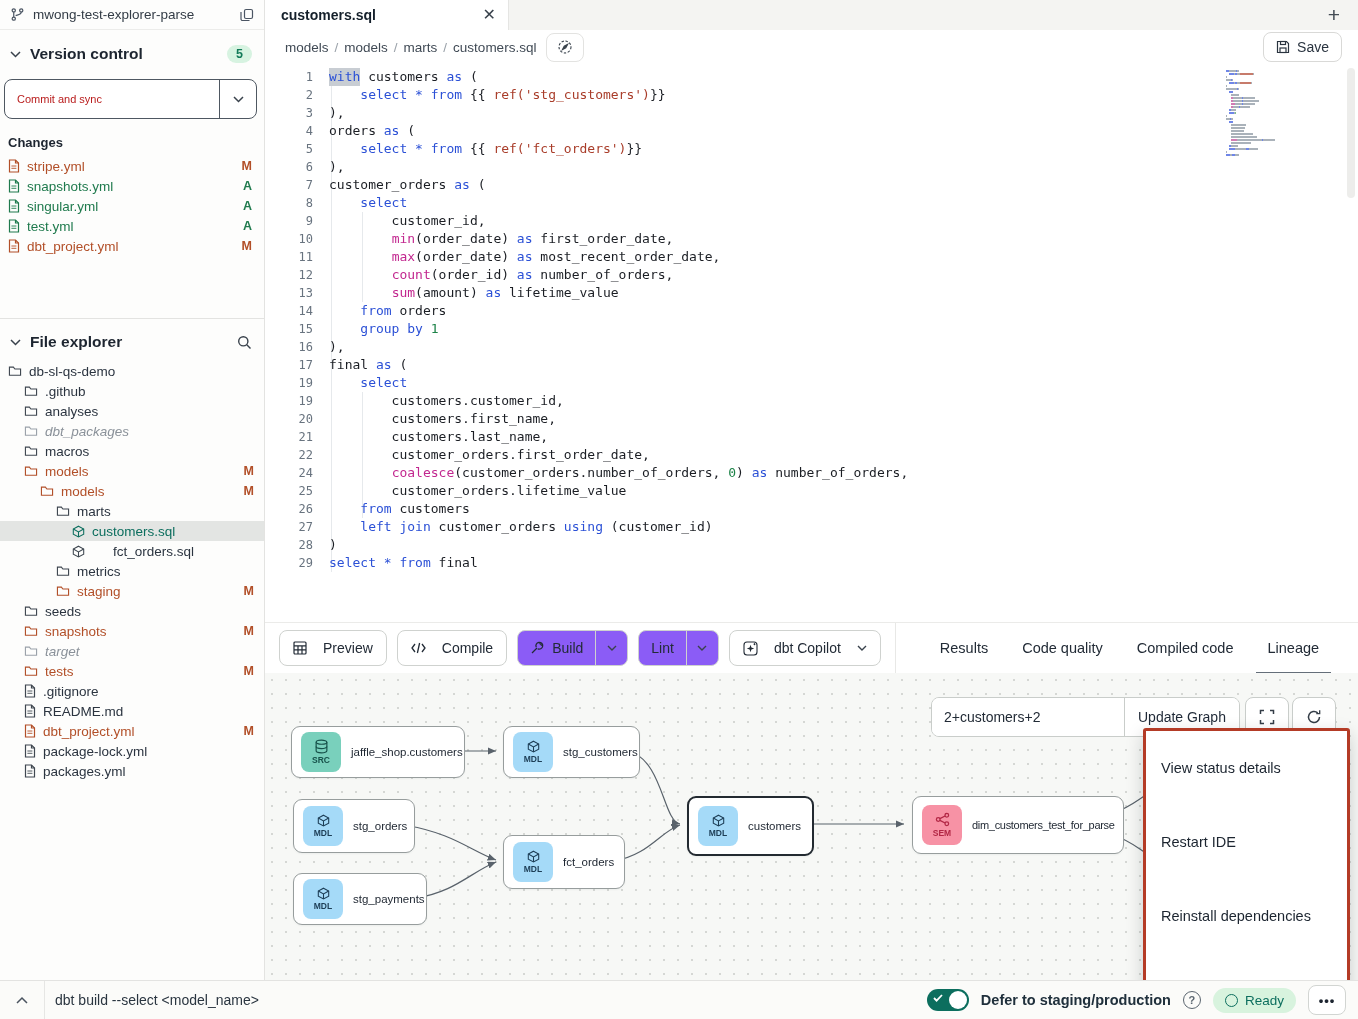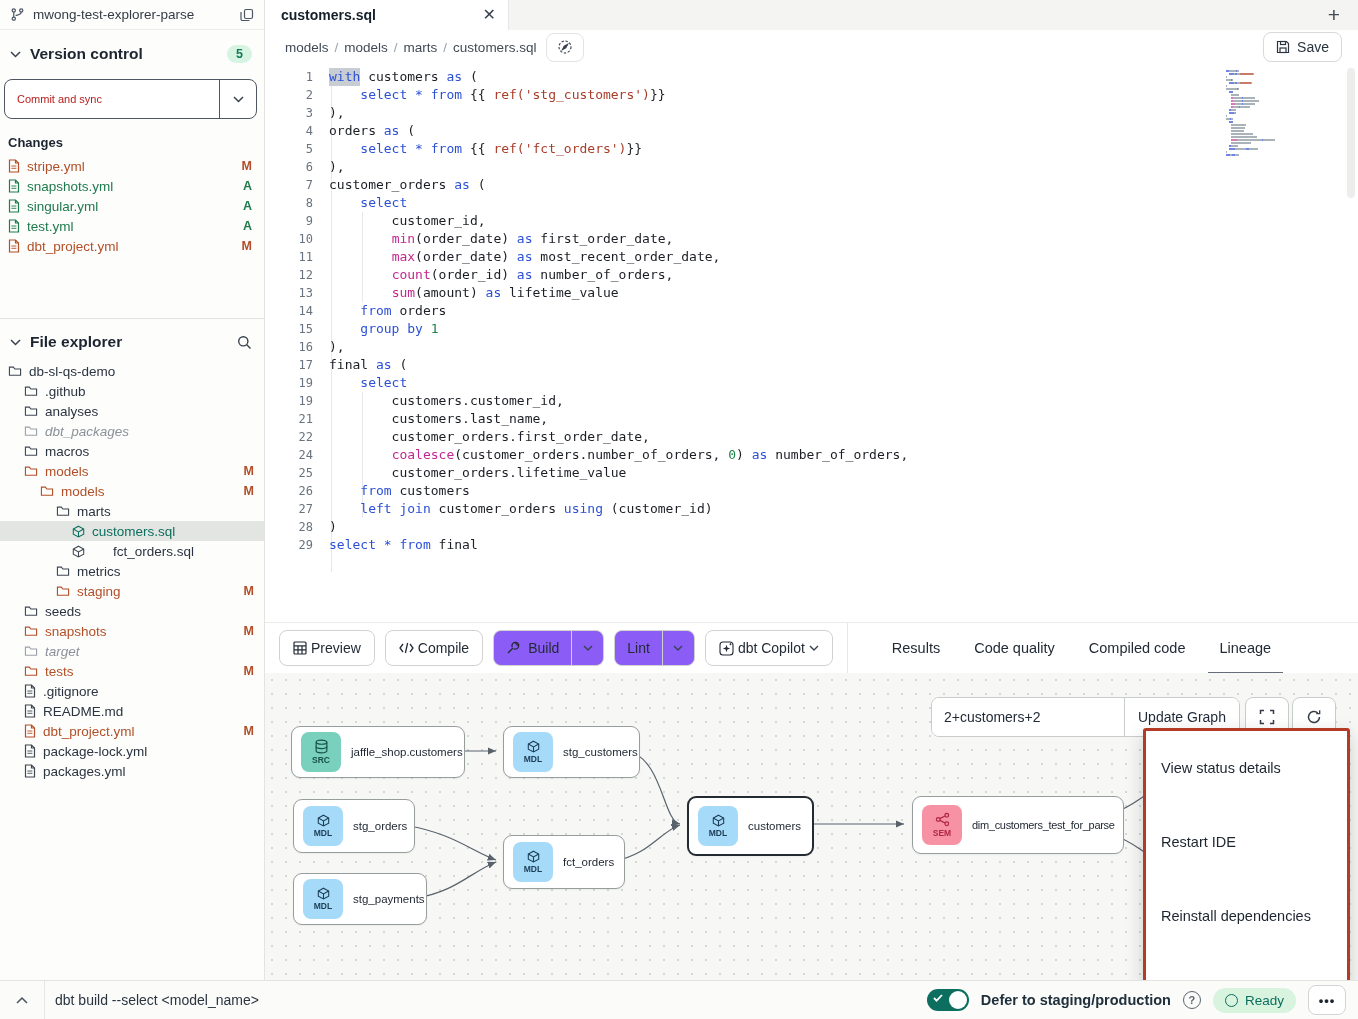--- a/index.html
+++ b/index.html
@@ -46,21 +46,21 @@
   .ln{width:48px;text-align:right;padding-right:16px;color:#68737f;font-size:12px;flex:none;}
   .tk-k{color:#2b50d6;} .tk-f{color:#c2278f;} .tk-j{color:#a93d2a;} .tk-n{color:#1d8348;} .tk-p{color:#1b1e24;}
   .tk-hl{background:#c8cdd3;}
   .guide{position:absolute;width:1px;background:#e6e9ec;}
   .minimap{position:absolute;right:28px;top:6px;width:104px;}
   .mm-line{height:2px;margin-bottom:1px;font-size:0;white-space:nowrap;}
   .mm-t{display:inline-block;height:2px;}
   .vsb{position:absolute;right:3px;top:4px;width:8px;height:130px;background:#ededeb;border-radius:4px;}
   
   .toolbar{position:absolute;left:265px;top:622px;right:0;height:50px;background:#fff;border-top:1px solid #ebebe9;border-bottom:1px solid #e3e3e1;display:flex;align-items:center;padding-left:14px;}
-  .tb-btn{height:34px;border:1px solid #cfd2cf;border-radius:8px;background:#fff;display:flex;align-items:center;gap:4px;padding:0 13px;font-size:14px;color:#222b36;margin-right:10px;}
+  .tb-btn{height:34px;border:1px solid #cfd2cf;border-radius:8px;background:#fff;display:flex;align-items:center;gap:16px;padding:0 13px;font-size:14px;color:#222b36;margin-right:10px;}
   .split{display:flex;margin-right:10px;border:1px solid #cfd2cf;border-radius:8px;height:34px;background:#8b5cf6;overflow:hidden;}
   .split .main{display:flex;align-items:center;gap:8px;padding:0 12px;font-size:14px;color:#222b36;}
   .split .chev{width:31px;border-left:1px solid #cfd2cf;display:flex;align-items:center;justify-content:center;}
   .tb-divider{width:1px;align-self:stretch;background:#e8e8e6;margin-left:4px;}
   .rtabs{display:flex;align-items:center;margin-left:44px;gap:34px;height:50px;}
   .rtab{font-size:14.5px;color:#222b36;height:50px;display:flex;align-items:center;position:relative;}
   .rtab.active::after{content:"";position:absolute;left:-12px;right:-12px;bottom:-1px;height:2px;background:#646e79;}
   
   .lineage{position:absolute;left:265px;top:673px;right:0;height:307px;background:#f7f8f6;
            background-image:radial-gradient(#d5d7d4 1px,transparent 1.2px);background-size:14px 14px;overflow:hidden;}
@@ -453,20 +453,21 @@
         <div class="line"><span class="ln">10</span><span class="tk-p">        </span><span class="tk-f">min</span><span class="tk-p">(order_date) </span><span class="tk-k">as</span><span class="tk-p"> first_order_date,</span></div>
         <div class="line"><span class="ln">11</span><span class="tk-p">        </span><span class="tk-f">max</span><span class="tk-p">(order_date) </span><span class="tk-k">as</span><span class="tk-p"> most_recent_order_date,</span></div>
         <div class="line"><span class="ln">12</span><span class="tk-p">        </span><span class="tk-f">count</span><span class="tk-p">(order_id) </span><span class="tk-k">as</span><span class="tk-p"> number_of_orders,</span></div>
         <div class="line"><span class="ln">13</span><span class="tk-p">        </span><span class="tk-f">sum</span><span class="tk-p">(amount) </span><span class="tk-k">as</span><span class="tk-p"> lifetime_value</span></div>
         <div class="line"><span class="ln">14</span><span class="tk-p">    </span><span class="tk-k">from</span><span class="tk-p"> orders</span></div>
         <div class="line"><span class="ln">15</span><span class="tk-p">    </span><span class="tk-k">group by</span><span class="tk-p"> </span><span class="tk-n">1</span></div>
         <div class="line"><span class="ln">16</span><span class="tk-p">),</span></div>
         <div class="line"><span class="ln">17</span><span class="tk-p">final </span><span class="tk-k">as</span><span class="tk-p"> (</span></div>
         <div class="line"><span class="ln">19</span><span class="tk-p">    </span><span class="tk-k">select</span></div>
         <div class="line"><span class="ln">19</span><span class="tk-p">        customers.customer_id,</span></div>
+        <div class="line"><span class="ln">20</span><span class="tk-p">        customers.first_name,</span></div>
         <div class="line"><span class="ln">21</span><span class="tk-p">        customers.last_name,</span></div>
         <div class="line"><span class="ln">22</span><span class="tk-p">        customer_orders.first_order_date,</span></div>
         <div class="line"><span class="ln">24</span><span class="tk-p">        </span><span class="tk-f">coalesce</span><span class="tk-p">(customer_orders.number_of_orders, </span><span class="tk-n">0</span><span class="tk-p">) </span><span class="tk-k">as</span><span class="tk-p"> number_of_orders,</span></div>
         <div class="line"><span class="ln">25</span><span class="tk-p">        customer_orders.lifetime_value</span></div>
         <div class="line"><span class="ln">26</span><span class="tk-p">    </span><span class="tk-k">from</span><span class="tk-p"> customers</span></div>
         <div class="line"><span class="ln">27</span><span class="tk-p">    </span><span class="tk-k">left join</span><span class="tk-p"> customer_orders </span><span class="tk-k">using</span><span class="tk-p"> (customer_id)</span></div>
         <div class="line"><span class="ln">28</span><span class="tk-p">)</span></div>
         <div class="line"><span class="ln">29</span><span class="tk-k">select</span><span class="tk-p"> </span><span class="tk-k">*</span><span class="tk-p"> </span><span class="tk-k">from</span><span class="tk-p"> final</span></div>
       </div>
     <div class="minimap" id="minimap">

